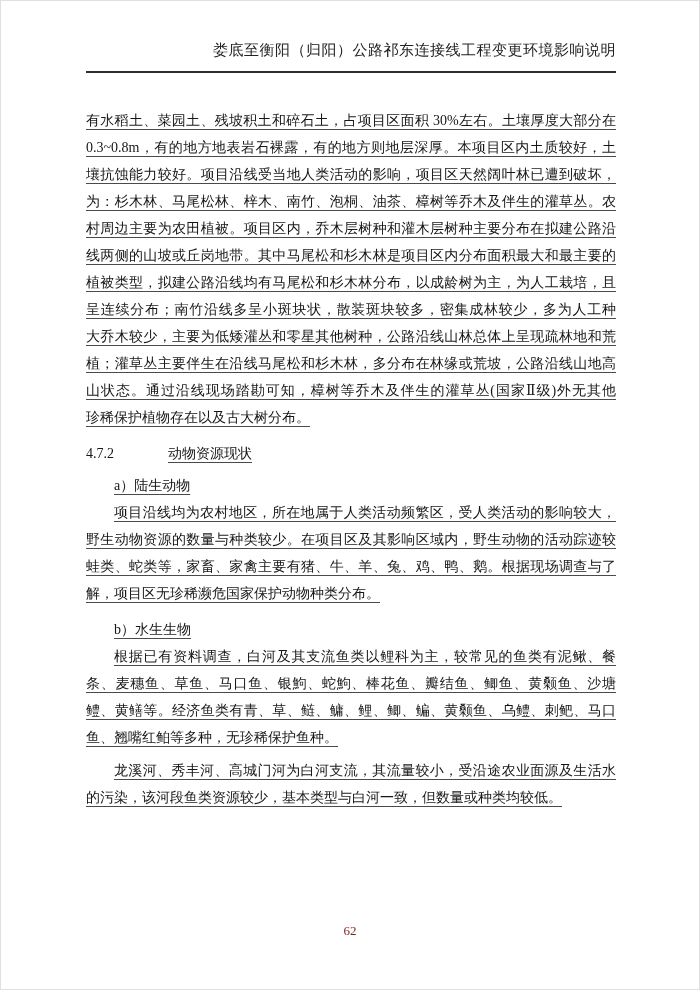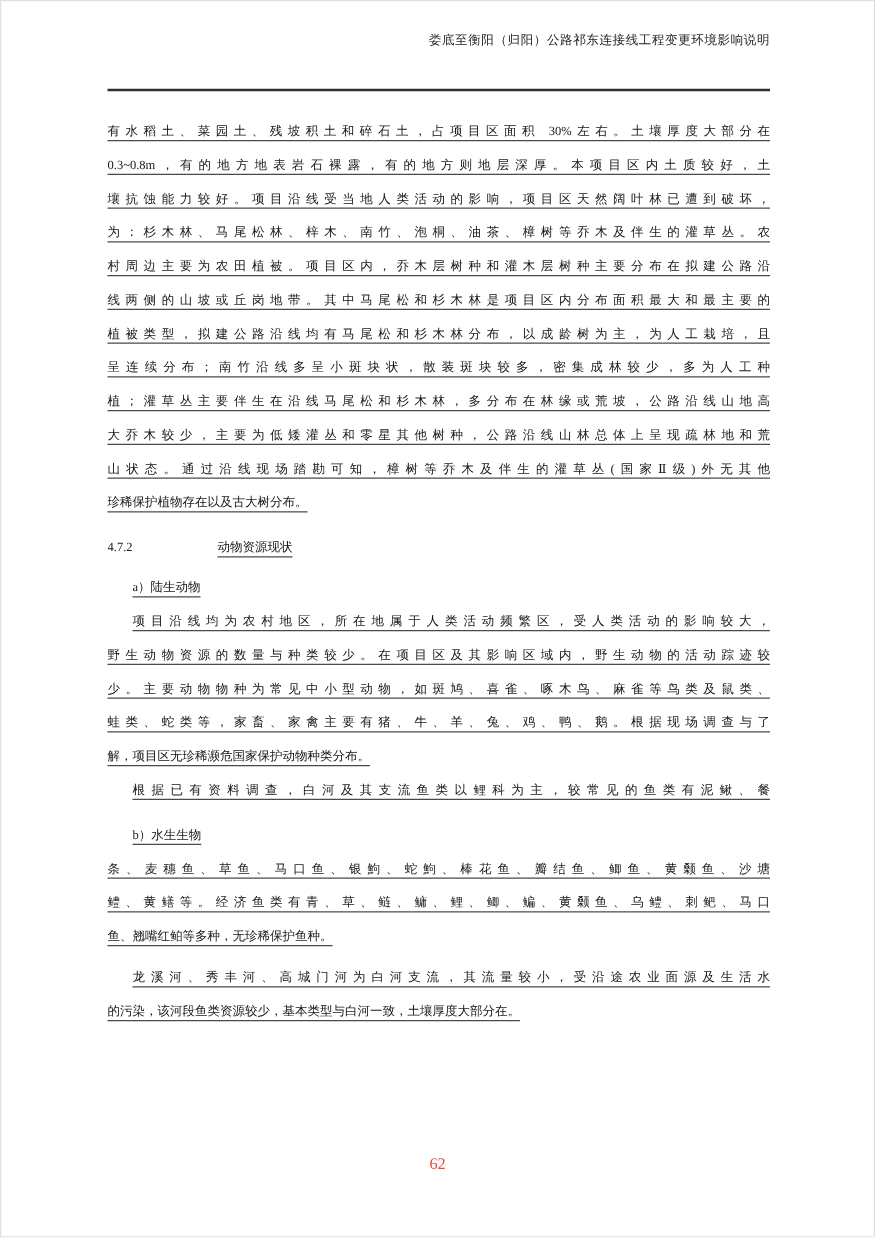--- a/index.html
+++ b/index.html
@@ -13,42 +13,42 @@
     height: 990px;
     background: #ffffff;
     box-sizing: border-box;
     border: 1px solid #e0e0e0;
     font-family: "Liberation Serif", "DejaVu Serif", serif;
     color: #161616;
     overflow: hidden;
   }
   .header {
     position: absolute;
-    top: 24px;
+    top: 40px;
     left: 85px;
     width: 530px;
     text-align: right;
-    font-size: 10px;
+    font-size: 15px;
     letter-spacing: 0.5px;
     color: #222;
   }
   .header-rule {
     position: absolute;
     top: 70px;
     left: 85px;
     width: 530px;
     height: 0;
     border-top: 2px solid #2e2e2e;
   }
   .content {
     position: absolute;
-    top: 91px;
+    top: 106px;
     left: 85px;
     width: 530px;
-    font-size: 10px;
+    font-size: 14px;
     line-height: 27px;
   }
   .ln {
     text-align: justify;
     text-align-last: justify;
     text-justify: inter-character;
     text-decoration: underline;
     text-decoration-thickness: 1px;
     text-decoration-color: #4a4a4a;
     text-underline-offset: 4px;
@@ -60,85 +60,84 @@
   .indent {
     text-indent: 2em;
   }
   .heading {
     margin-top: 9px;
     margin-bottom: 3px;
     text-decoration: none;
   }
   .heading .num {
     text-decoration: none;
-    margin-right: 29px;
+    margin-right: 15px;
   }
   .heading .ttl {
     text-decoration: underline;
     text-decoration-thickness: 1px;
     text-decoration-color: #4a4a4a;
     text-underline-offset: 4px;
     text-decoration-skip-ink: none;
     margin-left: 39px;
   }
   .sub-a { margin-top: 5px; }
   .sub-b { margin-top: 9px; }
   .para-gap { margin-top: 6px; }
   .footer {
     position: absolute;
     left: 0;
     bottom: 50px;
     width: 100%;
     text-align: center;
     font-size: 13px;
-    color: #ef4444;
+    color: #7f1d1d;
   }
 </style>
 </head>
 <body>
 
 <div class="page">
 
   <div class="header">娄底至衡阳（归阳）公路祁东连接线工程变更环境影响说明</div>
   <div class="header-rule"></div>
 
   <div class="content">
 
     <div class="ln">有水稻土、菜园土、残坡积土和碎石土，占项目区面积 30%左右。土壤厚度大部分在</div>
     <div class="ln">0.3~0.8m，有的地方地表岩石裸露，有的地方则地层深厚。本项目区内土质较好，土</div>
     <div class="ln">壤抗蚀能力较好。项目沿线受当地人类活动的影响，项目区天然阔叶林已遭到破坏，</div>
     <div class="ln">为：杉木林、马尾松林、梓木、南竹、泡桐、油茶、樟树等乔木及伴生的灌草丛。农</div>
     <div class="ln">村周边主要为农田植被。项目区内，乔木层树种和灌木层树种主要分布在拟建公路沿</div>
     <div class="ln">线两侧的山坡或丘岗地带。其中马尾松和杉木林是项目区内分布面积最大和最主要的</div>
     <div class="ln">植被类型，拟建公路沿线均有马尾松和杉木林分布，以成龄树为主，为人工栽培，且</div>
     <div class="ln">呈连续分布；南竹沿线多呈小斑块状，散装斑块较多，密集成林较少，多为人工种</div>
+    <div class="ln">大乔木较少，主要为低矮灌丛和零星其他树种，公路沿线山林总体上呈现疏林地和荒</div>
     <div class="ln">植；灌草丛主要伴生在沿线马尾松和杉木林，多分布在林缘或荒坡，公路沿线山地高</div>
-    <div class="ln">大乔木较少，主要为低矮灌丛和零星其他树种，公路沿线山林总体上呈现疏林地和荒</div>
     <div class="ln">山状态。通过沿线现场踏勘可知，樟树等乔木及伴生的灌草丛(国家Ⅱ级)外无其他</div>
     <div class="ln last">珍稀保护植物存在以及古大树分布。</div>
 
     <div class="ln last heading">
       <span class="num">4.7.2</span><span class="ttl">动物资源现状</span>
     </div>
 
     <div class="ln last indent sub-a">a）陆生动物</div>
 
     <div class="ln indent">项目沿线均为农村地区，所在地属于人类活动频繁区，受人类活动的影响较大，</div>
     <div class="ln">野生动物资源的数量与种类较少。在项目区及其影响区域内，野生动物的活动踪迹较</div>
-    <div class="ln">少。主要动物物种为常见中小型动物，如斑鸠、喜雀、啄木鸟、麻雀等鸟类及鼠类、</div>
     <div class="ln">蛙类、蛇类等，家畜、家禽主要有猪、牛、羊、兔、鸡、鸭、鹅。根据现场调查与了</div>
     <div class="ln last">解，项目区无珍稀濒危国家保护动物种类分布。</div>
 
+    <div class="ln last indent sub-b">b）水生生物</div>
+
     <div class="ln indent">根据已有资料调查，白河及其支流鱼类以鲤科为主，较常见的鱼类有泥鳅、餐</div>
-
-    <div class="ln last indent sub-b">b）水生生物</div>
     <div class="ln">条、麦穗鱼、草鱼、马口鱼、银鮈、蛇鮈、棒花鱼、瓣结鱼、鲫鱼、黄颡鱼、沙塘</div>
     <div class="ln">鳢、黄鳝等。经济鱼类有青、草、鲢、鳙、鲤、鲫、鳊、黄颡鱼、乌鳢、刺鲃、马口</div>
     <div class="ln last">鱼、翘嘴红鲌等多种，无珍稀保护鱼种。</div>
 
     <div class="ln indent para-gap">龙溪河、秀丰河、高城门河为白河支流，其流量较小，受沿途农业面源及生活水</div>
-    <div class="ln last">的污染，该河段鱼类资源较少，基本类型与白河一致，土壤厚度大部分在。</div>
+    <div class="ln last">的污染，该河段鱼类资源较少，基本类型与白河一致，但数量或种类均较低。</div>
 
   </div>
 
   <div class="footer">62</div>
 
 </div>
 
 </body></html>

